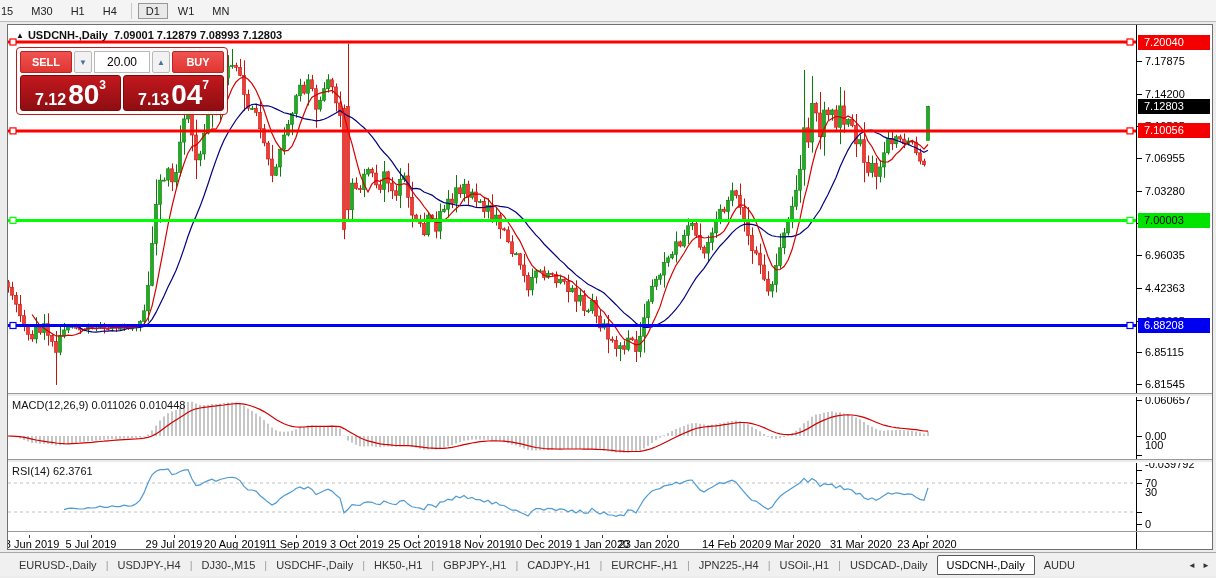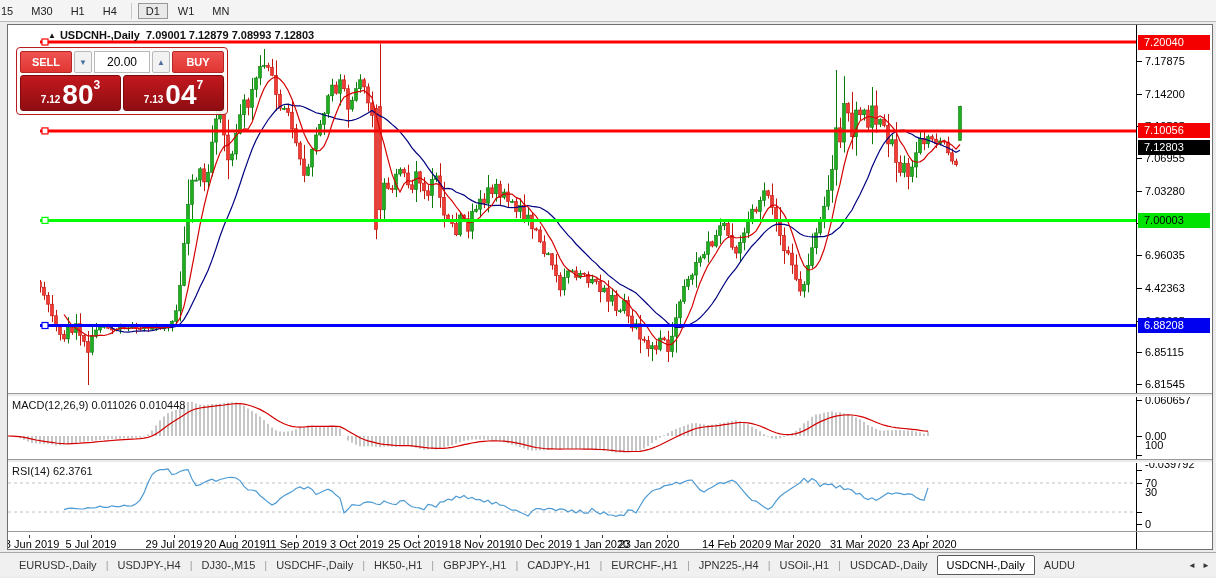--- a/index.html
+++ b/index.html
@@ -15,21 +15,21 @@
   .tfbtn.active { background:#e9e9e9; border:1px solid #979797; padding:1px 7px; }
   .tfsep { width:1px; height:16px; background:#c9c9c9; margin:0 5px; }
 
   
   .chart-window { position:absolute; left:7px; top:24px; width:1206px; height:526px;
                   background:#fff; border:1px solid #6f6f6f; }
   .plot-col { position:absolute; left:0; top:0; width:1128px; height:524px; }
   .axis-col { position:absolute; left:1128px; top:0; width:76px; height:524px;
               border-left:1px solid #000; background:#fff; }
   .panel { position:absolute; left:0; width:1128px; overflow:hidden; background:#fff; }
-  #panel-main { top:0; height:360px;margin-left:32px; }
+  #panel-main { top:0; height:360px; }
   #panel-macd { top:372px; height:62px; }
   #panel-rsi  { top:438px; height:68px; }
   #panel-dates{ top:510px; height:14px; }
   .splitter { position:absolute; left:0; width:1204px; height:4px; background:#ececec;
               border-top:1px solid #9a9a9a; border-bottom:1px solid #fdfdfd; z-index:6; }
   #split1 { top:368px; } #split2 { top:434px; }
   #date-split { position:absolute; left:0; top:506px; width:1204px; height:1px; background:#9a9a9a; z-index:6;}
 
   .chart-title { position:absolute; left:8px; top:4px; font-size:11px; font-weight:700;
                  color:#111; z-index:5; white-space:nowrap; }
@@ -57,21 +57,21 @@
                display:flex; align-items:center; justify-content:center; cursor:default; }
   .spin-btn { flex:0 0 18px; background:#f2f2f2; border:1px solid #b9b9b9; border-radius:2px;
               color:#4a6f9f; font-size:8px; display:flex; align-items:center; justify-content:center; }
   .vol-field { flex:1; background:#fff; border:1px solid #b9b9b9; font-size:12px; color:#000;
                text-align:center; line-height:20px; }
   .trade-row2 { display:flex; gap:2px; margin-top:2px; }
   .quote-panel { flex:1; height:36px; background:linear-gradient(#c2181e,#8e0d11);
                  border:1px solid #7c0a0d; border-radius:3px; color:#fff;
                  display:flex; align-items:flex-end; justify-content:center;
                  padding-bottom:3px; cursor:default; }
-  .q-small { font-size:10px; font-weight:700; margin-right:2px; line-height:15px; }
+  .q-small { font-size:16px; font-weight:700; margin-right:2px; line-height:15px; }
   .q-big { font-size:28px; font-weight:700; line-height:24px; }
   .q-sup { font-size:12px; font-weight:700; line-height:10px; align-self:flex-start; margin-top:4px; }
 
   
   .tabbar { position:absolute; left:0; top:552px; width:1216px; height:24px;
             background:#f0f0f0; border-top:1px solid #a8a8a8; display:flex;
             align-items:center; padding-left:10px; overflow:hidden; }
   .tab { font-size:11px; color:#333; padding:4px 9px; white-space:nowrap; cursor:default; }
   .tab.active { background:#fff; border:1px solid #5a5a5a; border-radius:2px 2px 0 0;
                 color:#000; padding:3px 9px; }
@@ -879,21 +879,21 @@
       <div class="tick-label" style="top: 321px;">6.85115</div>
       <div class="tick-dash" style="top: 359px;"></div>
       <div class="tick-label" style="top: 353px;">6.81545</div>
       <div class="tick-dash" style="top: 101px;"></div>
       <div class="tick-label" style="top: 95px; z-index: 1;">7.10525</div>
       <div class="tick-dash" style="top: 198px;"></div>
       <div class="tick-label" style="top: 192px; z-index: 1;">6.99605</div>
       <div class="tick-dash" style="top: 296px;"></div>
       <div class="tick-label" style="top: 290px; z-index: 1;">6.88685</div>
       <div class="price-badge" style="top: 10px; background: rgb(245, 0, 0); color: rgb(255, 255, 255);">7.20040</div>
-      <div class="price-badge" style="top: 74px; background: rgb(0, 0, 0); color: rgb(255, 255, 255); margin-top: 41px;">7.12803</div>
+      <div class="price-badge" style="top: 74px; background: rgb(0, 0, 0); color: rgb(255, 255, 255);">7.12803</div>
       <div class="price-badge" style="top: 98px; background: rgb(245, 0, 0); color: rgb(255, 255, 255);">7.10056</div>
       <div class="price-badge" style="top: 188px; background: rgb(0, 227, 0); color: rgb(0, 0, 0);">7.00003</div>
       <div class="price-badge" style="top: 293px; background: rgb(0, 0, 240); color: rgb(255, 255, 255);">6.88208</div>
       <div class="tick-dash" style="top: 375px;"></div>
       <div class="tick-label" style="top: 369px;">0.060657</div>
       <div class="tick-dash" style="top: 411px;"></div>
       <div class="tick-label" style="top: 405px;">0.00</div>
       <div class="tick-dash" style="top: 430px;"></div>
       <div class="tick-label" style="top: 433px;">-0.039792</div>
       <div class="tick-dash" style="top: 445px;"></div>

